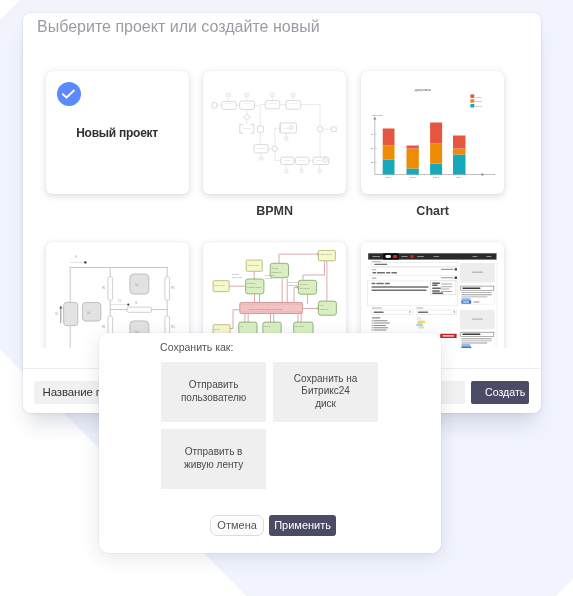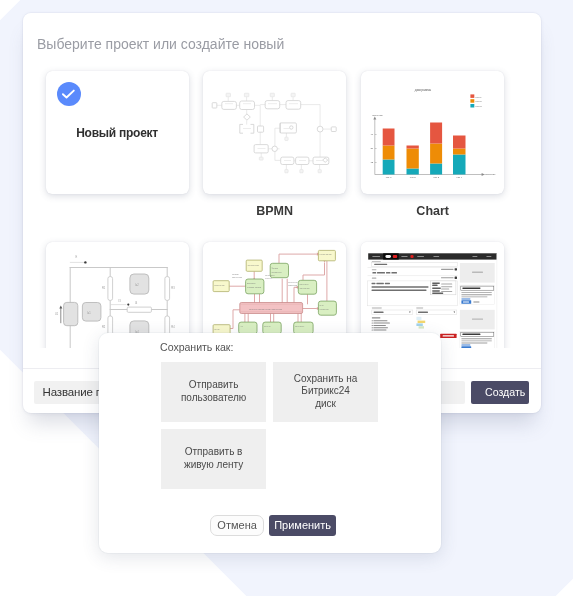--- a/index.html
+++ b/index.html
@@ -7,21 +7,21 @@
        font-family:"Liberation Sans",sans-serif;position:relative;transform:translateZ(0);}
   *{-webkit-font-smoothing:antialiased;}
   #create-btn,#apply-btn,#cancel-btn,.mbtn,#name-input{filter:opacity(1);}
   #bgshape{position:absolute;width:800px;height:800px;left:1px;top:-215px;
            transform:rotate(45deg);border-radius:46px;background:#f1f4fd;}
 
   
   #card{position:absolute;left:23px;top:13px;width:518.4px;height:399.6px;
         background:#fff;border-radius:8px;
         box-shadow:0 16px 20px -6px rgba(92,100,132,.22),0 1px 4px rgba(92,100,132,.07),0 0 0 1px rgba(120,130,160,.055);}
-  #card-title{position:absolute;left:14px;top:23px;font-size:14px;color:#9a9ca4;}
+  #card-title{position:absolute;left:14px;top:5px;font-size:16px;color:#9a9ca4;}
   #grid{position:absolute;left:12.6px;top:48px;width:500px;height:287px;overflow:hidden;}
   .item{position:absolute;width:143px;}
   .thumb{width:143px;height:123px;background:#fff;border-radius:6px;
          box-shadow:0 2px 7px rgba(70,80,110,.20),0 0 1px rgba(70,80,110,.18);
          overflow:hidden;position:relative;}
   .caption{margin-top:9.2px;text-align:center;font-size:12.5px;font-weight:bold;color:#3a3a3a;
            height:16px;line-height:16px;}
 
   
   #divider{position:absolute;left:0;top:354.7px;width:518px;height:1px;background:#ededf1;}

